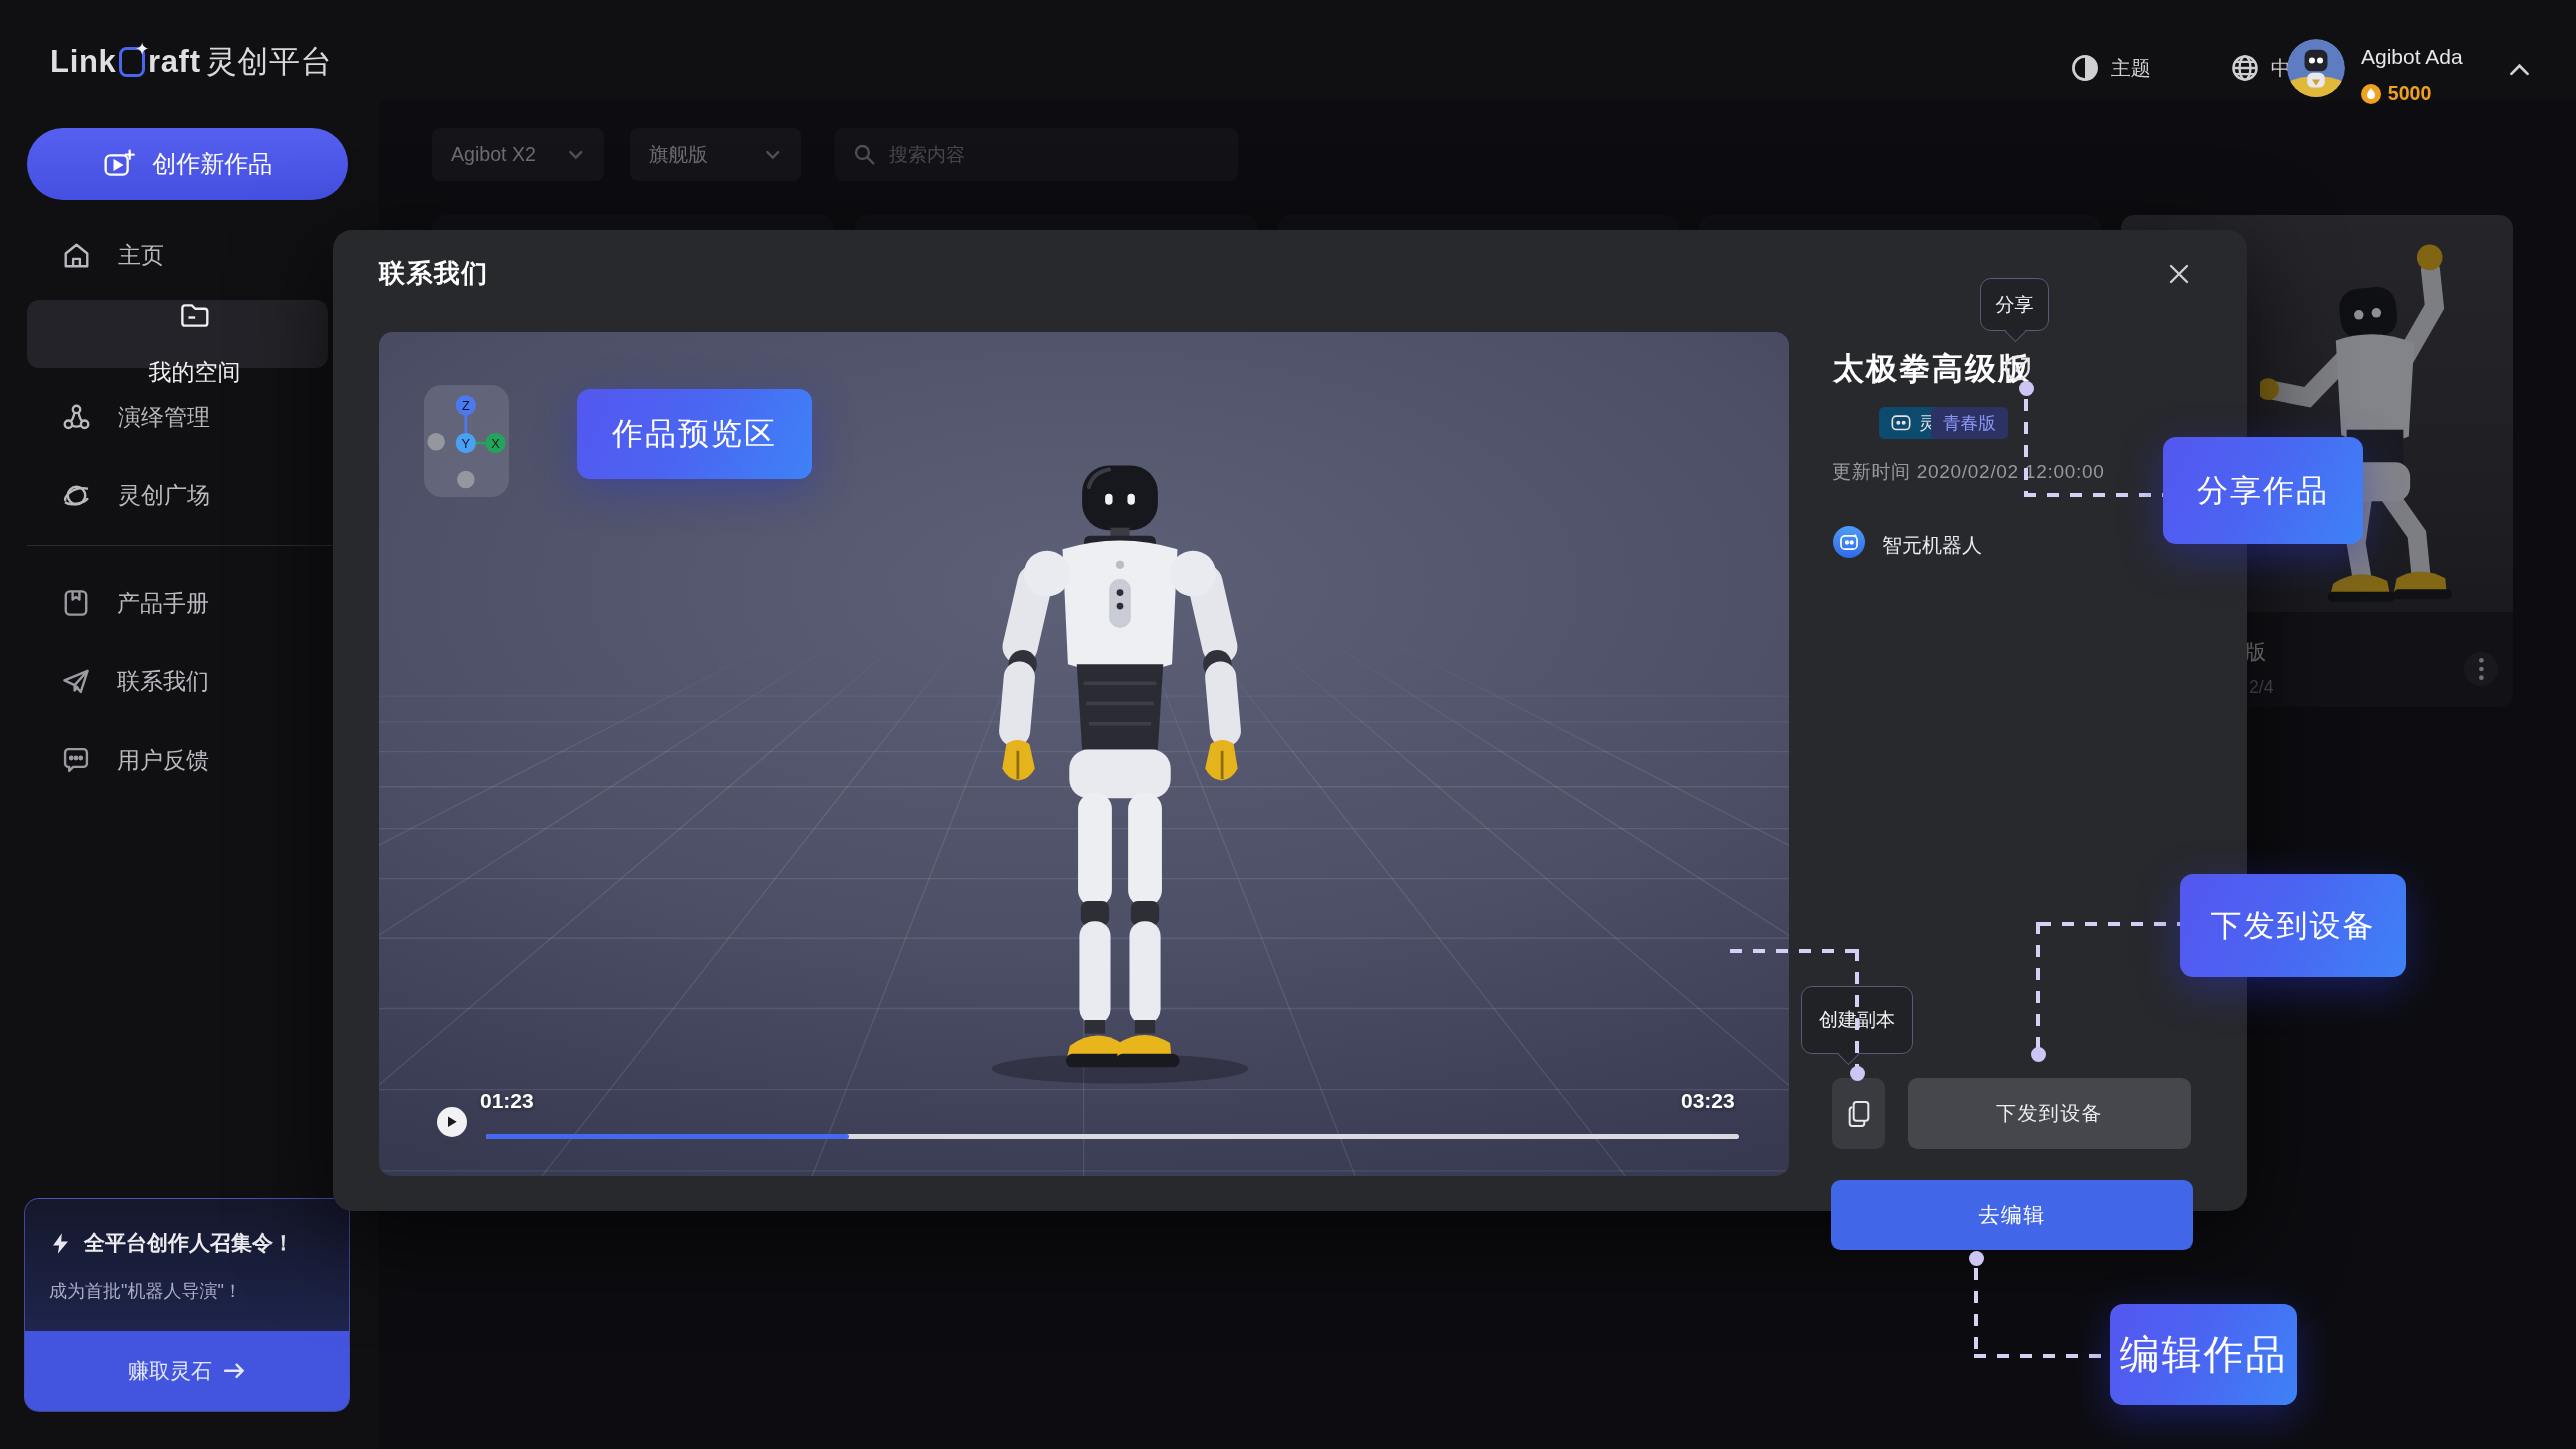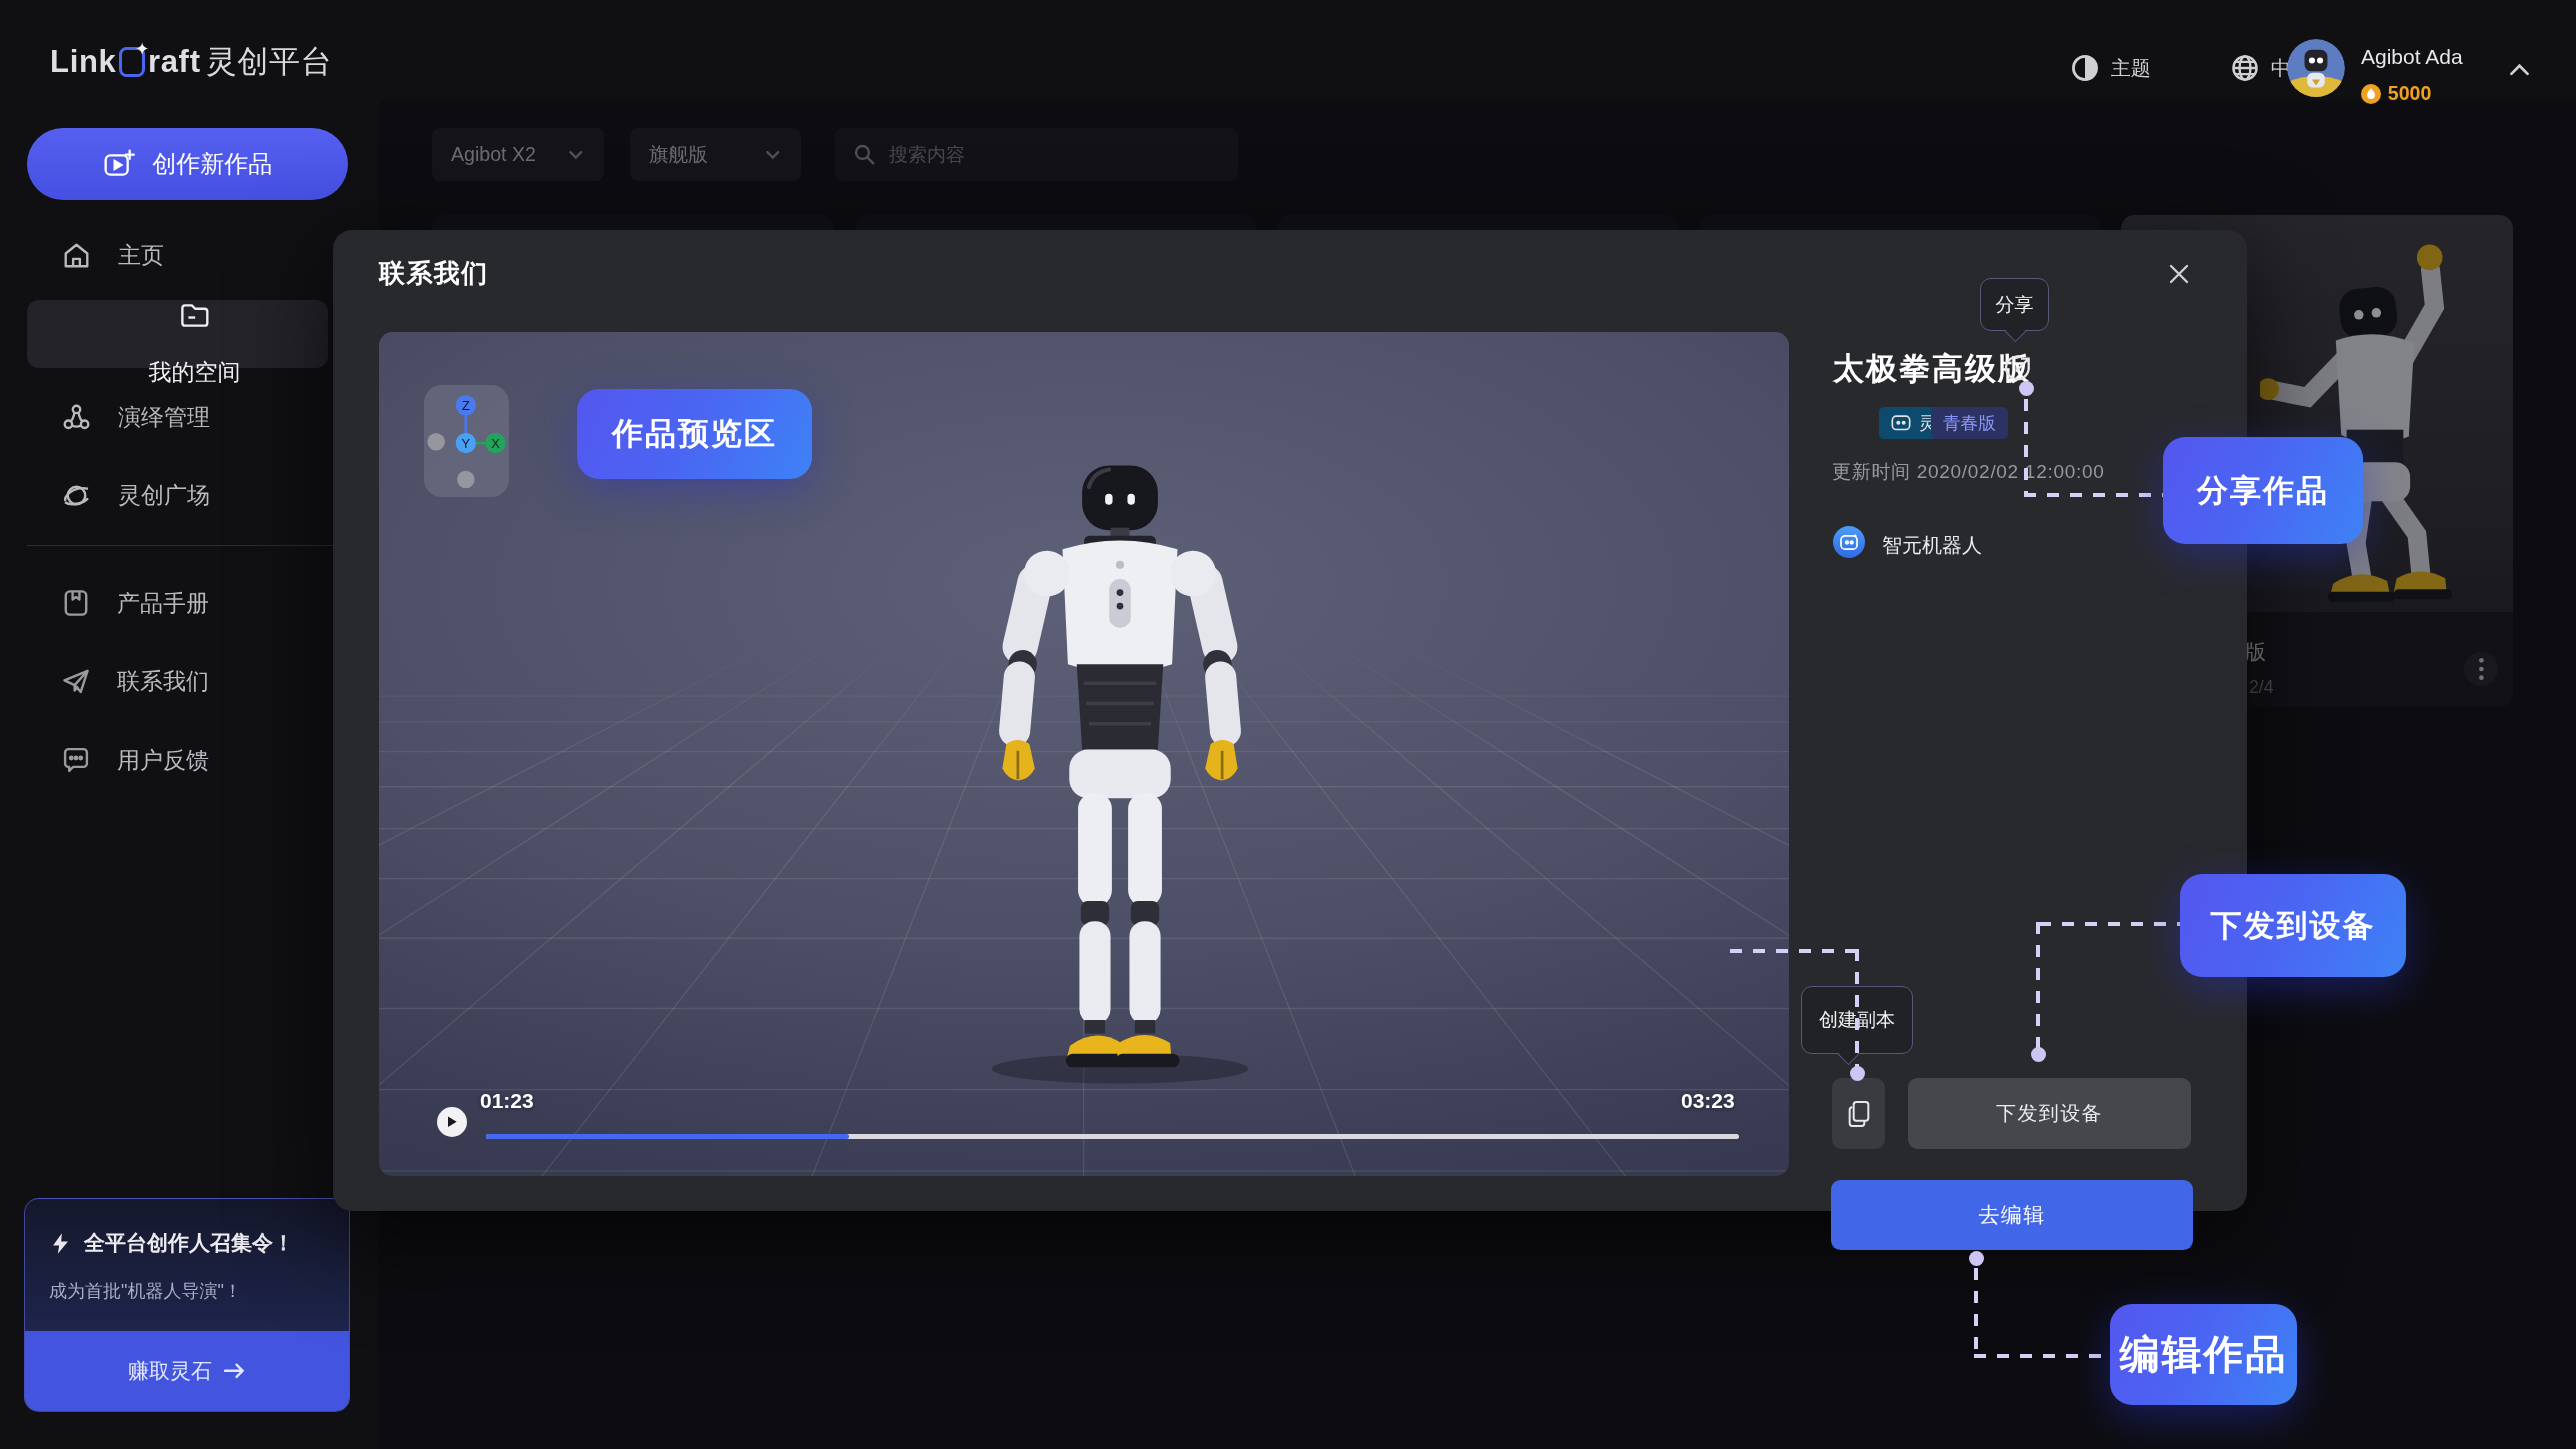--- a/index.html
+++ b/index.html
@@ -65,21 +65,21 @@
   .author-name { position:absolute; left:1549px; top:302px; font-size:20px; color:#eaeaee; }
 
   .tooltip { position:absolute; background:#212226; border:1.7px solid #565b7c; border-radius:10.8px; color:#f2f2f4; font-size:19px; display:flex; align-items:center; justify-content:center; z-index:5; }
   .tooltip .tip { position:absolute; bottom:-8.8px; width:15px; height:15px; background:#212226; border-right:1.7px solid #565b7c; border-bottom:1.7px solid #565b7c; transform:rotate(45deg); }
 
   .sq-btn { position:absolute; left:1499px; top:848px; width:53px; height:71px; border-radius:9.5px; background:#3a3b40; display:flex; align-items:center; justify-content:center; cursor:pointer; }
   .deploy-btn { position:absolute; left:1575px; top:848px; width:283px; height:71px; border-radius:9.5px; background:#46474c; display:flex; align-items:center; justify-content:center; font-size:20px; color:#ececf0; letter-spacing:1.4px; cursor:pointer; }
   .edit-btn { position:absolute; left:1498px; top:950px; width:362px; height:70px; border-radius:9.5px; background:#4166e8; display:flex; align-items:center; justify-content:center; font-size:21px; color:#fff; letter-spacing:1.4px; cursor:pointer; }
 
   
-  .callout { position:absolute; z-index:7; background:linear-gradient(115deg,#5457ef 0%,#4b64f2 45%,#3e82f6 100%); border-radius:22px; display:flex; align-items:center; justify-content:center; color:#fff; font-weight:700; box-shadow:0 12px 41px rgba(42,52,190,.45); letter-spacing:2px; }
+  .callout { position:absolute; z-index:7; background:linear-gradient(115deg,#5457ef 0%,#4b64f2 45%,#3e82f6 100%); border-radius:13px; display:flex; align-items:center; justify-content:center; color:#fff; font-weight:400; box-shadow:0 12px 41px rgba(42,52,190,.45); letter-spacing:2px; }
   .dash-h { position:absolute; z-index:6; height:4px; background:repeating-linear-gradient(90deg,#d5d0f6 0 12px,transparent 12px 23px); }
   .dash-v { position:absolute; z-index:6; width:4px; background:repeating-linear-gradient(180deg,#d5d0f6 0 12px,transparent 12px 23px); }
   .dot { position:absolute; z-index:6; width:15px; height:15px; border-radius:50%; background:#cdc6f4; }
 </style>
 </head>
 <body>
 
 <div class="screen">
 
   <div class="topbar">

